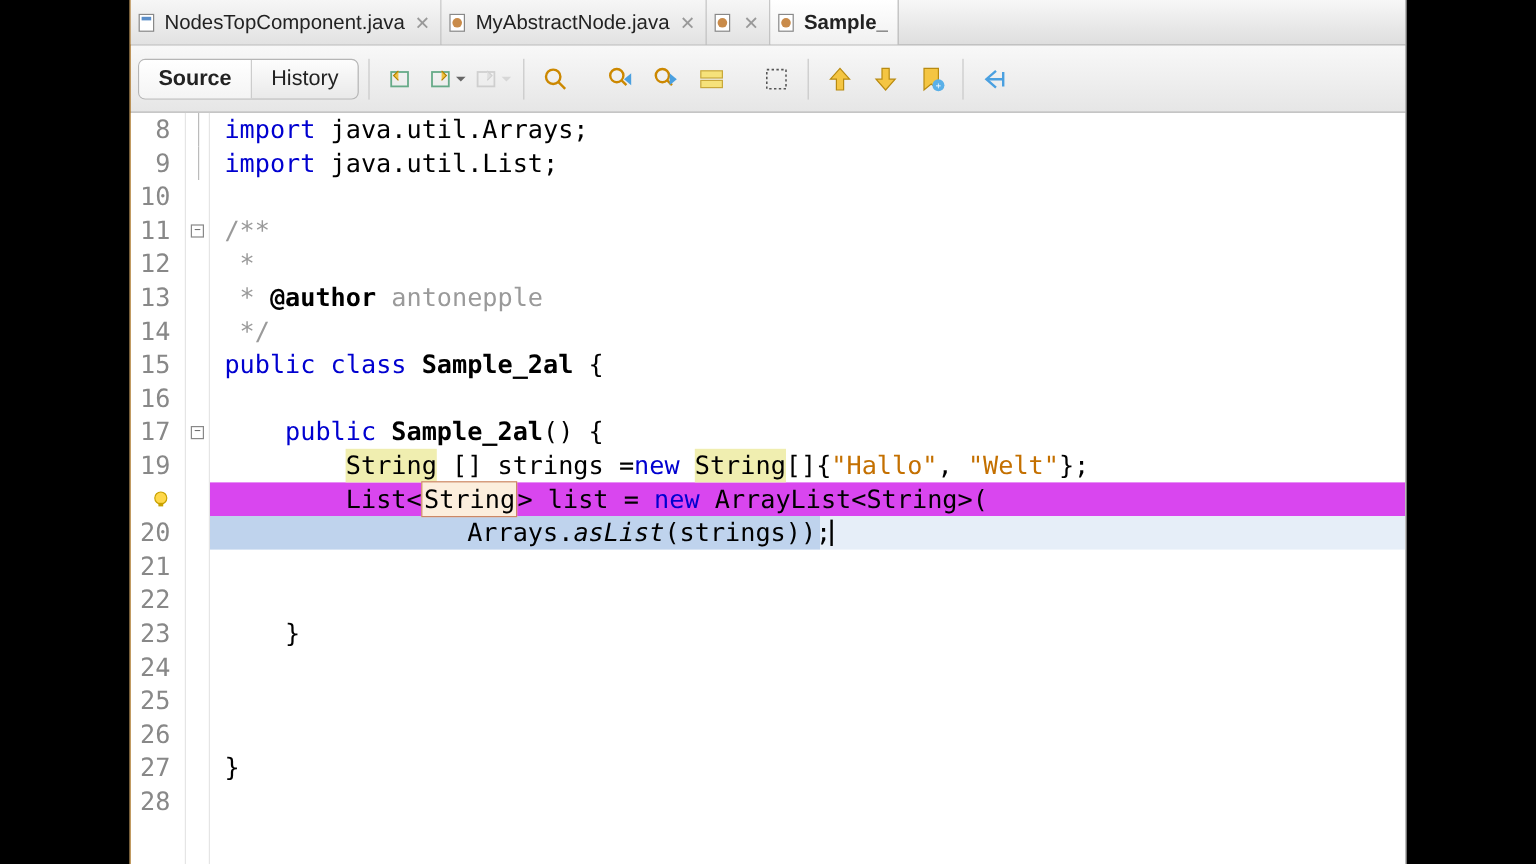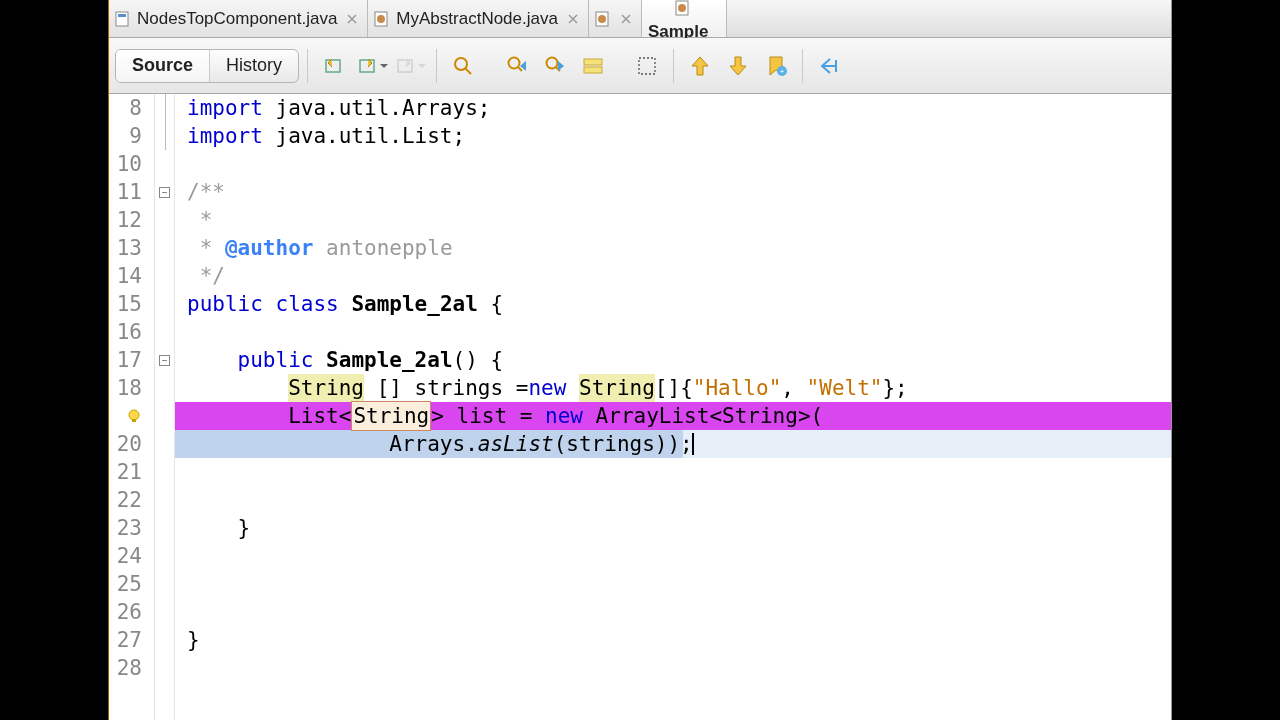--- a/index.html
+++ b/index.html
@@ -39,21 +39,20 @@
     border-right: 1px solid #bbb;
     background: linear-gradient(#f6f6f6, #e2e2e2);
     gap: 6px;
     font-size: 17px;
     color: #222;
     white-space: nowrap;
   }
   .tab.active {
     background: linear-gradient(#fff, #f0f0f0);
     font-weight: bold;
-    flex-direction: column;
   }
   .tab .file-icon {
     width: 16px; height: 16px;
     display: flex; align-items: center; justify-content: center;
   }
   .tab .close {
     width: 14px; height: 14px;
     color: #888;
     display: flex; align-items:center; justify-content:center;
     margin-left: 2px;
@@ -157,21 +156,21 @@
     background: #fff;
     font-size: 9px; line-height:9px;
     text-align:center; color:#555;
   }
   .fold-rail {
     position:absolute; left:50%; width:1px; background:#bbb;
   }
   .kw { color: #0000d0; }
   .str { color: #c47000; }
   .cmt { color: #9a9a9a; }
-  .ann { color: #3b82f6; font-weight: bold; }
+  .ann { color: #000000; font-weight: bold; }
   .bold { font-weight: bold; }
   .it { font-style: italic; }
   .hl-yellow { background: #f0eeb0; }
   .hl-box { border: 1px solid #c86; background: #fceedd; padding: 0 1px; margin: -1px 0; }
   .sel { background: #d946ef; }
   .bulb {
     width:16px; height:16px;
   }
   .cursor {
     width: 2px; height: 22px; background: #000;
@@ -344,21 +343,21 @@
         <div class="gline">8</div>
         <div class="gline">9</div>
         <div class="gline">10</div>
         <div class="gline">11</div>
         <div class="gline">12</div>
         <div class="gline">13</div>
         <div class="gline">14</div>
         <div class="gline">15</div>
         <div class="gline">16</div>
         <div class="gline">17</div>
-        <div class="gline">18</div>
+        <div class="gline">19</div>
         <div class="gline">
           <svg class="bulb" viewBox="0 0 16 16">
             <circle cx="8" cy="7" r="5" fill="#ffd84a" stroke="#c9a200"></circle>
             <rect x="6" y="11" width="4" height="3" fill="#c9a200"></rect>
           </svg>
         </div>
         <div class="gline">20</div>
         <div class="gline">21</div>
         <div class="gline">22</div>
         <div class="gline">23</div>

